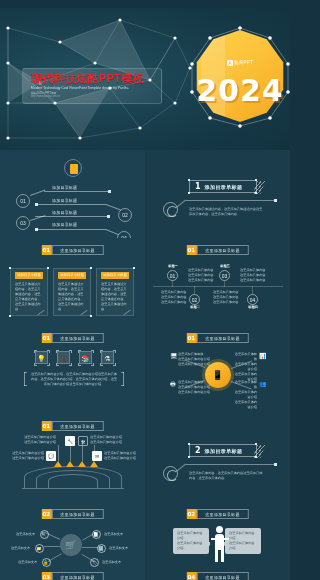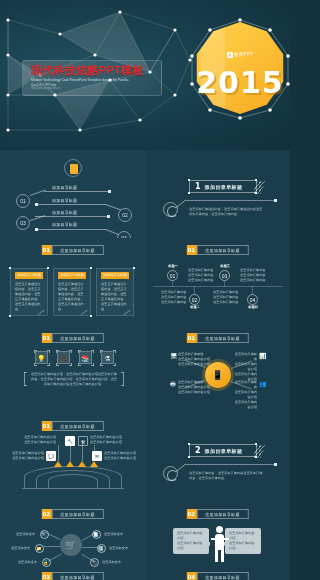--- a/index.html
+++ b/index.html
@@ -10,21 +10,21 @@
     overflow:hidden;
   }
   .page { width:290px; height:580px; position:relative; background:#14323f; }
 
   
   .slide { position:absolute; width:145px; height:88px; overflow:hidden;
            background:#1d4150; }
   .slide.alt { background:#1b3d4b; }
 
   
-  .cover { position:absolute; left:0; top:0; width:290px; height:150px;
+  .cover { position:absolute; left:0; top:8px; width:290px; height:150px;
            background:radial-gradient(ellipse at 30% 45%, #21505f 0%, #173b49 55%, #11303c 100%);
            overflow:hidden; }
   .net { position:absolute; inset:0; }
   .cover-card { position:absolute; left:22px; top:60px; width:140px; height:36px;
                 background:linear-gradient(115deg, rgba(255,255,255,.17), rgba(255,255,255,.05));
                 border-radius:3px; border:1px solid rgba(255,255,255,.16);
                 padding:3px 6px 0 8px; }
   .cover-title { color:#e8282b; font-size:11px; font-weight:bold; letter-spacing:.3px;
                  line-height:13px; text-shadow:0 1px 0 rgba(0,0,0,.25); }
   .cover-sub { color:#cfe0e6; font-size:3.2px; line-height:5px; margin-top:1px;
@@ -234,21 +234,21 @@
           <circle cx="4" cy="40" r="1.8"></circle>
             <circle cx="22" cy="14" r="1.8"></circle>
         </g>
       </svg>
       <div class="deca">
         <div class="deca-sheen"></div>
       </div>
       <div class="logo-mini">
         <span class="lm-sq">A</span><span>魅普PPT</span>
       </div>
-      <div class="year">2015</div>
+      <div class="year">2024</div>
     </div>
   </div>
 
   <div class="slide" style="left:0;top:150px">
     <div class="toc-icon">
         <b></b>
       </div>
 
     <div class="toc-label" style="left:52px;top:35px">添加目录标题</div>
     <div class="toc-node" style="left:16px;top:44px">01</div>

